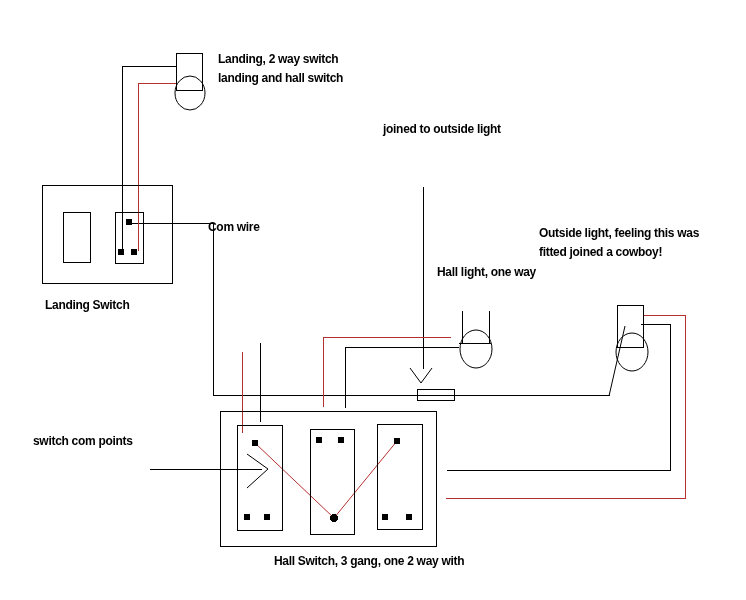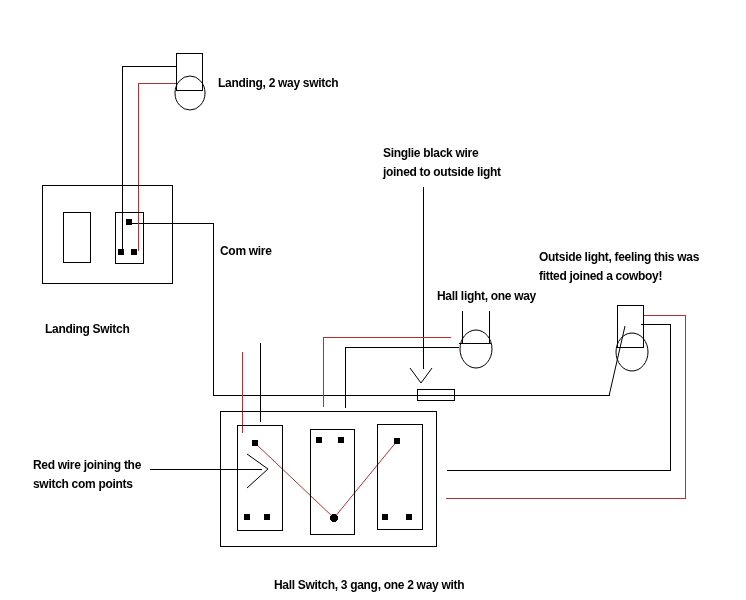--- a/index.html
+++ b/index.html
@@ -12,21 +12,20 @@
   }
   #wires{position:absolute;left:0;top:0;}
   .note{
     position:absolute;
     font-size:12px;
     font-weight:bold;
     line-height:19px;
     letter-spacing:-0.3px;
     color:#000;
     white-space:nowrap;
-    margin-top:24px;
   }
 </style>
 </head>
 <body>
 
 <div id="canvas" style="background: rgb(255, 255, 255);">
 
   <svg id="wires" width="746" height="600" viewBox="0 0 746 600" fill="none" stroke-width="1" shape-rendering="crispEdges">
 
     <path class="wire-black" d="M177,66 H122 V252" stroke="#000000"></path>
@@ -77,46 +76,45 @@
     <circle cx="319" cy="440" r="3.4" fill="#000"></circle>
     <circle cx="341" cy="440" r="3.4" fill="#000"></circle>
     <circle cx="334" cy="518" r="4" fill="#000"></circle>
     <circle cx="397" cy="441" r="3.4" fill="#000"></circle>
     <circle cx="385" cy="517" r="3.4" fill="#000"></circle>
     <circle cx="409" cy="517" r="3.4" fill="#000"></circle>
   </svg>
 
   <div class="note" style="left:218px;top:50px">
     <div>Landing, 2 way switch</div>
+    <div>landing and hall switch</div>
   </div>
 
   <div class="note" style="left:383px;top:120px">
-    <div>Singlie black wire</div>
     <div>joined to outside light</div>
   </div>
 
-  <div class="note" style="left:220px;top:218px">
+  <div class="note" style="left:208px;top:218px">
     <div>Com wire</div>
   </div>
 
   <div class="note" style="left:437px;top:263px">
     <div>Hall light, one way</div>
   </div>
 
   <div class="note" style="left:539px;top:224px">
     <div>Outside light, feeling this was</div>
     <div>fitted joined a cowboy!</div>
   </div>
 
   <div class="note" style="left:45px;top:296px">
     <div>Landing Switch</div>
   </div>
 
   <div class="note" style="left:33px;top:432px">
-    <div>Red wire joining the</div>
     <div>switch com points</div>
   </div>
 
   <div class="note" style="left:274px;top:552px">
     <div>Hall Switch, 3 gang, one 2 way with</div>
   </div>
 
 </div>
 
 </body></html>

